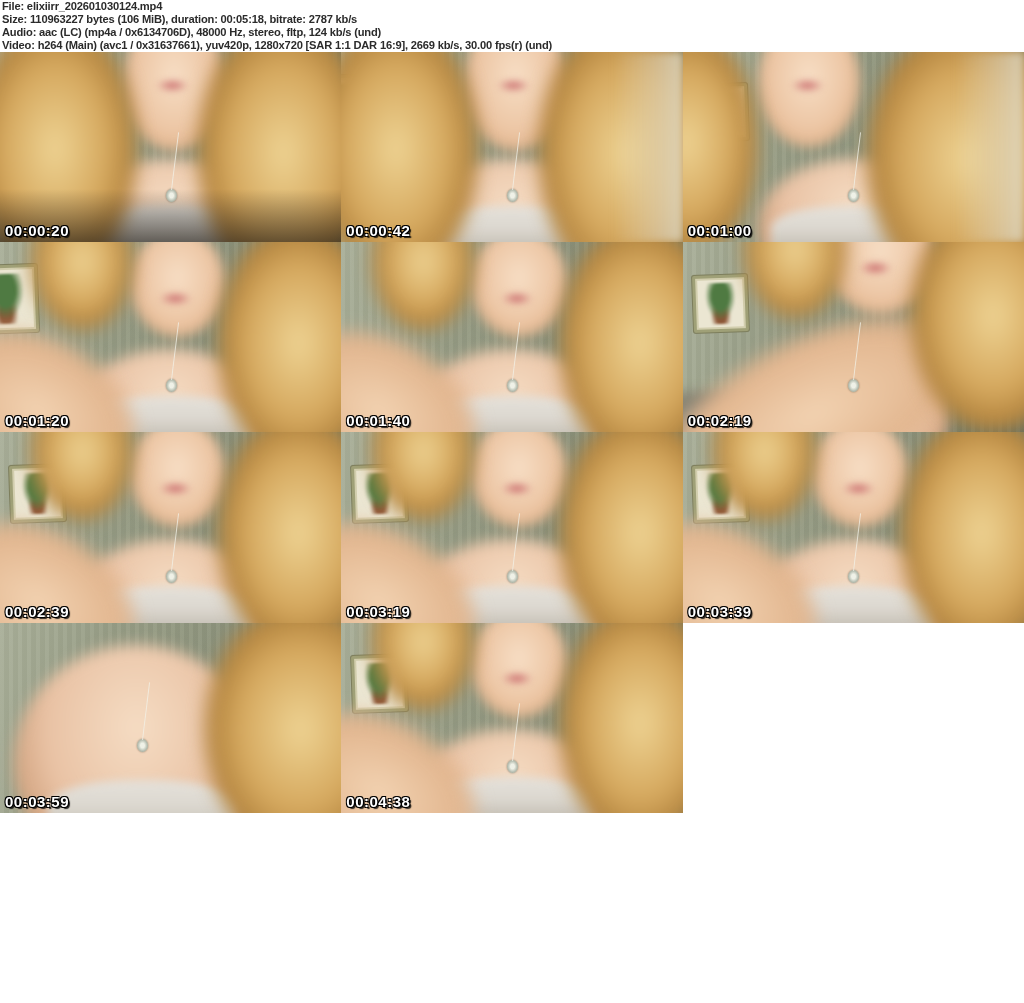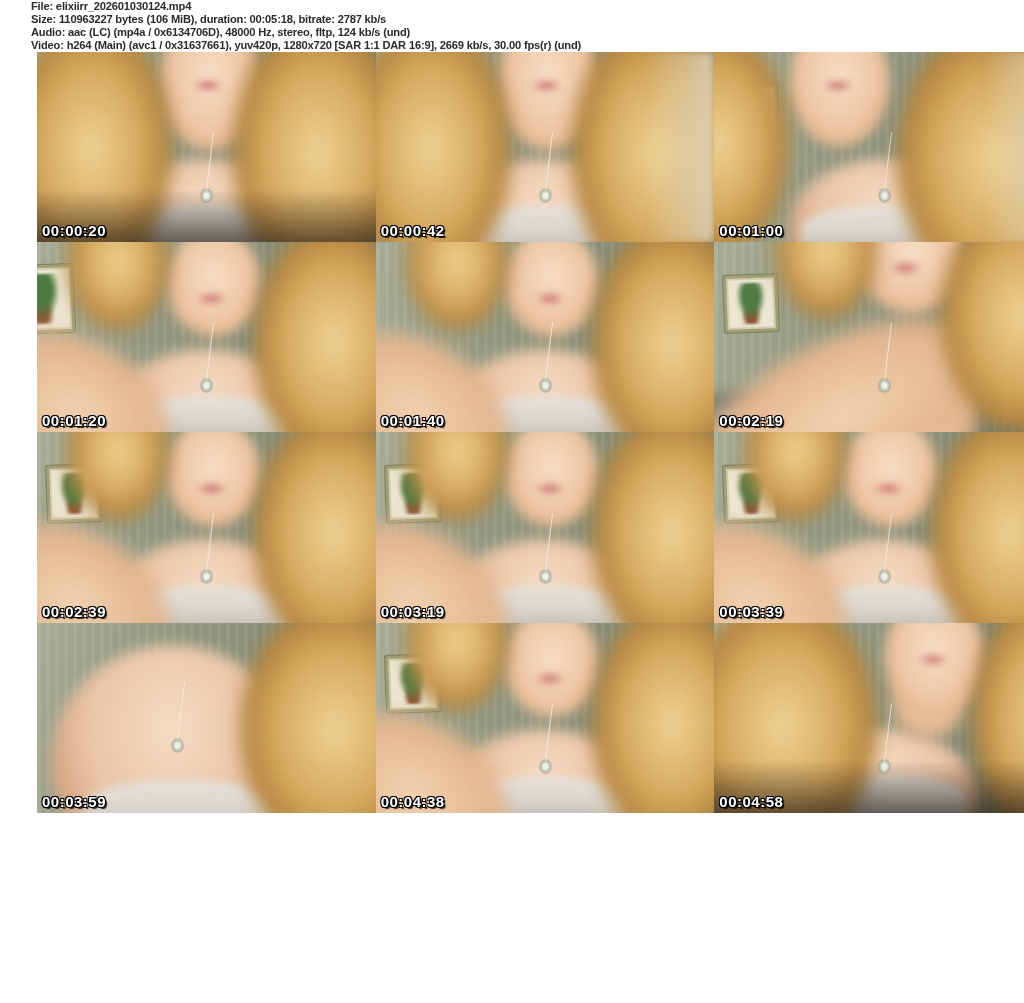--- a/index.html
+++ b/index.html
@@ -13,39 +13,38 @@
     --clothing:#dcd8d0;
     --frame-border:#9fa077;
   }
   *{box-sizing:border-box;}
   html,body{margin:0;padding:0;}
   body{
     width:1024px;height:1003px;overflow:hidden;
     background:var(--header-bg);
     font-family:"Liberation Sans",sans-serif;
   }
-  .sheet{width:932px;height:1003px;margin-left:29px;}
+  .sheet{width:932px;height:1003px;}
 
   
   .meta-header{
     height:52px;width:1024px;background:var(--header-bg);
     padding:0 0 0 2px;overflow:hidden;
   }
   .meta-line{
     font-weight:bold;font-size:11.5px;line-height:13px;
     color:var(--header-text);letter-spacing:-0.2px;white-space:nowrap;
     transform:scaleX(0.97);transform-origin:0 50%;
   }
 
   
   .grid{
     display:grid;width:1024px;height:951px;
     grid-template-columns:repeat(3,1fr);
     grid-template-rows:repeat(5,1fr);
-    padding-left:8px;
   }
   .thumb{position:relative;overflow:hidden;background:var(--wall-green);}
 
   .wall{position:absolute;inset:0;
     background:linear-gradient(105deg,#aab09a 0%,#989e86 30%,var(--wall-green) 55%,#767e68 85%,#6a7260 100%);}
   .wall::after{content:"";position:absolute;inset:0;opacity:.45;
     background:repeating-linear-gradient(90deg,rgba(255,255,255,.08) 0 4px,rgba(0,0,0,.07) 4px 9px);}
 
   .floor{position:absolute;left:-6%;bottom:-10%;width:46%;height:32%;display:none;
     background:radial-gradient(ellipse at 35% 65%,#9b9788 0%,#817e6f 60%,rgba(120,118,105,0) 85%);
@@ -348,30 +347,15 @@
     <div class="arm"></div>
     <div class="face"></div>
     <div class="lips"></div>
     <div class="hair hair-l"></div>
     <div class="hair hair-r"></div>
     <div class="pendant"></div>
 
     <span class="timestamp">00:04:38</span>
   </div>
 
-  <div class="thumb v-closeup-right f-none fx-shade-bottom">
-    <div class="wall"></div>
-
-    <div class="torso"></div>
-    <div class="clothing"></div>
-    <div class="arm"></div>
-    <div class="face"></div>
-    <div class="lips"></div>
-    <div class="hair hair-l"></div>
-    <div class="hair hair-r"></div>
-    <div class="pendant"></div>
-
-    <div class="overlay shade-bottom"></div>
-    <span class="timestamp">00:04:58</span>
-  </div>
 </div>
 
 </div>
 
 </body></html>

